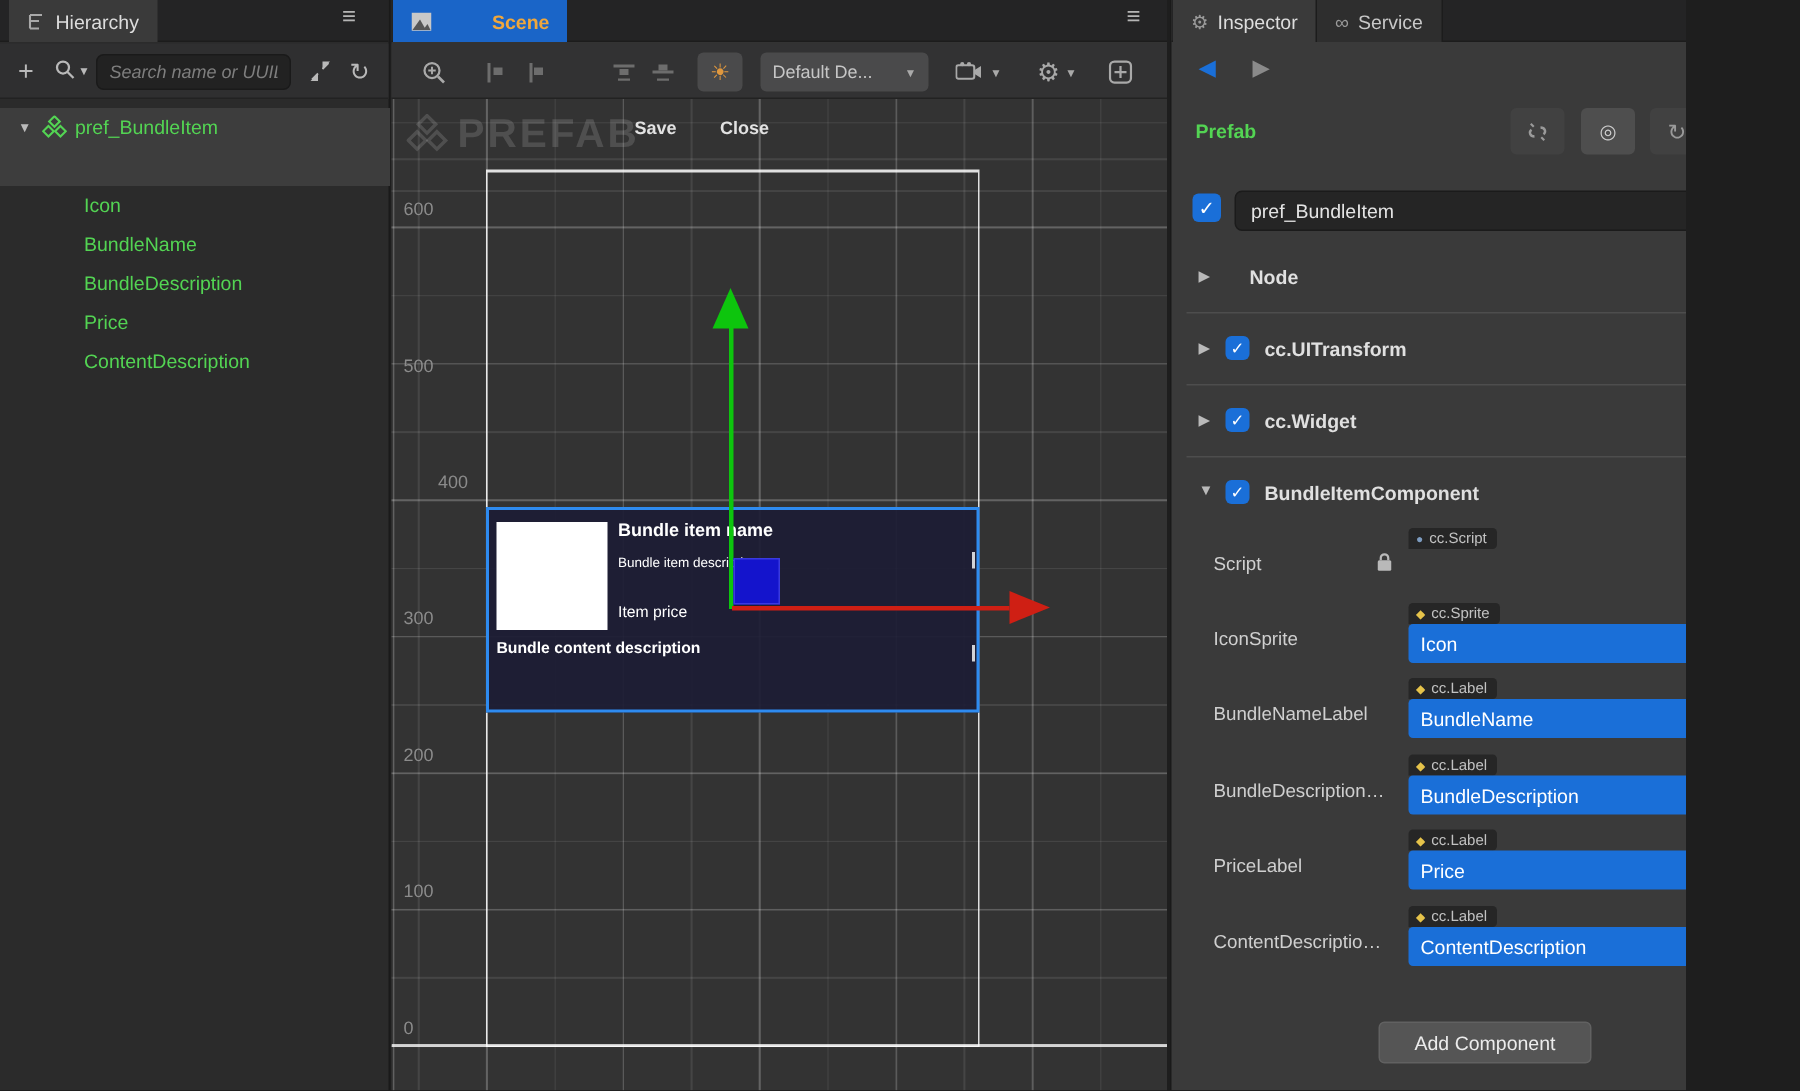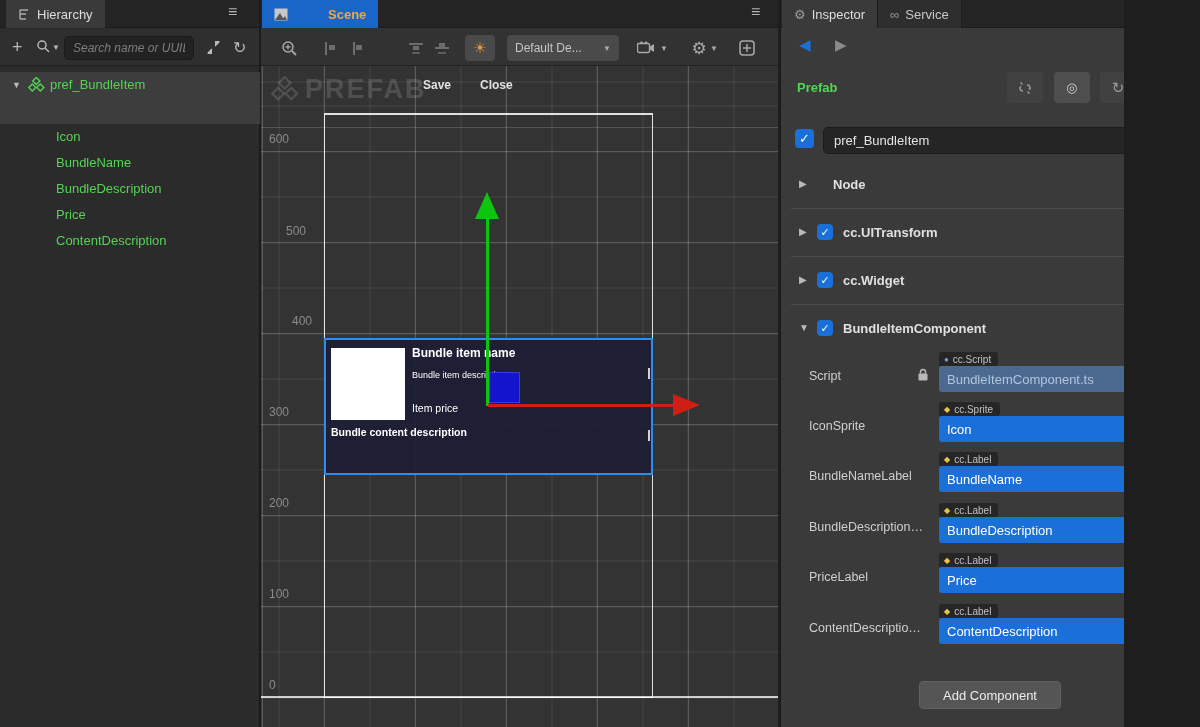--- a/index.html
+++ b/index.html
@@ -242,21 +242,21 @@
                 <rect x="9.8" y="8" width="5" height="5" transform="rotate(45 12.3 10.5)"></rect>
               </g>
             </svg>
         </span>
         <span>PREFAB</span>
       </div>
       <span class="scene-btn" style="left:162px;">Save</span>
       <span class="scene-btn" style="left:219px;">Close</span>
 
       <span class="ruler" style="top:66px;">600</span>
-      <span class="ruler" style="top:158px;margin-left:17px;">500</span>
+      <span class="ruler" style="top:171px;">500</span>
       <span class="ruler" style="top:248px;margin-left:23px;">400</span>
       <span class="ruler" style="top:339px;">300</span>
       <span class="ruler" style="top:430px;">200</span>
       <span class="ruler" style="top:521px;">100</span>
       <span class="ruler" style="top:612px;">0</span>
 
       <div id="axis-x"></div>
       <div id="root-rect"></div>
 
       <div id="item-rect">
@@ -354,21 +354,20 @@
       <span class="abs" style="left:136px;top:15px;">
         <svg width="12" height="13" viewBox="0 0 12 13">
             <rect x="1.5" y="5.5" width="9" height="7" rx="1" fill="#b9b9b9"></rect>
             <path d="M3.5 5.5 V4 a2.5 2.5 0 0 1 5 0 V5.5" stroke="#b9b9b9" stroke-width="1.5" fill="none"></path>
           </svg>
       </span>
       <span class="p-badge">
           <span class="dot">●</span>
           <span>cc.Script</span>
         </span>
-      <span class="p-chip muted">BundleItemComponent.ts</span>
       <span class="p-pick">
         <svg width="14" height="14" viewBox="0 0 14 14">
             <rect x="1" y="1" width="9" height="9" rx="1.5" stroke="#cfcfcf" stroke-width="1.3" fill="none"></rect>
             <polygon points="7,6 13,10 9.5,10.7 8.2,13.5" fill="#fff"></polygon>
           </svg>
       </span>
     </div>
 
     <div class="prop-row" style="top:403px;">
       <span class="p-lbl">IconSprite</span>

